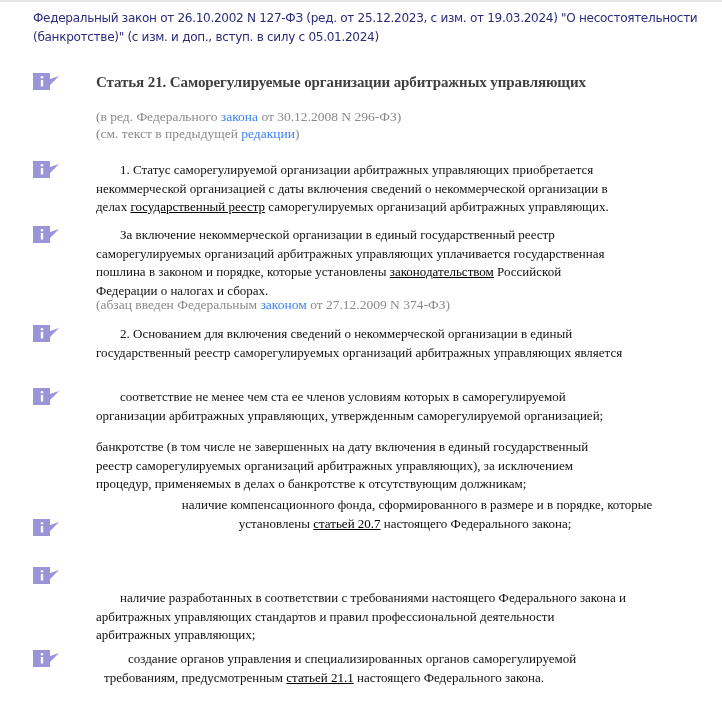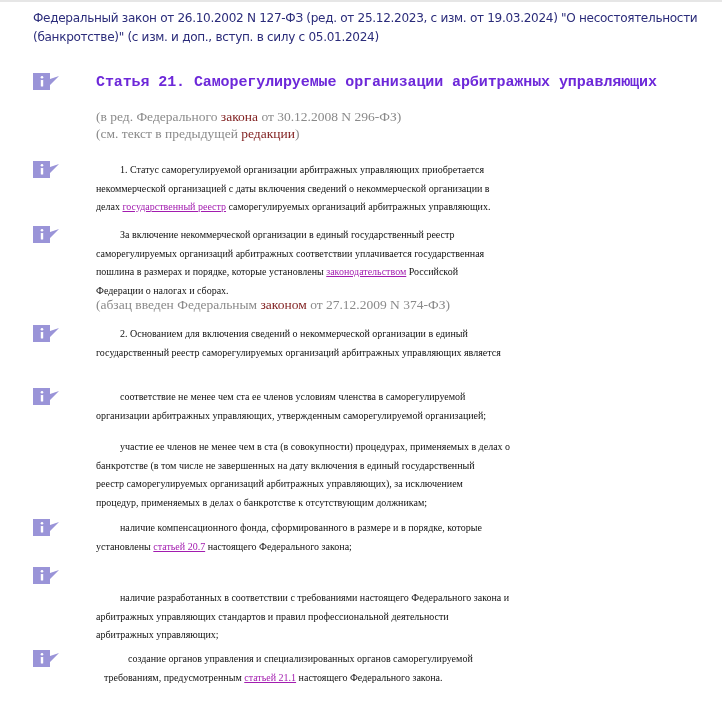--- a/index.html
+++ b/index.html
@@ -36,51 +36,51 @@
   }
   .info-icon {
     position: absolute;
     left: 33px;
     width: 26px;
     height: 17px;
   }
   .article-title {
     position: absolute;
     left: 96px; top: 74px;
-    font-family: Liberation Mono, monospace;
+    font-family: Liberation Serif, serif;
     font-weight: bold;
     font-size: 15px;
-    color: #6d28d9;
+    color: #404040;
     letter-spacing: -0.1px;
   }
   .note {
     position: absolute;
     left: 96px;
     font-size: 13.5px;
     line-height: 17px;
     color: #8a8a8a;
     white-space: nowrap;
   }
   .note .nlink {
-    color: #7f1d1d;
+    color: #3b82f6;
   }
   .para {
     position: absolute;
     left: 96px;
     width: 618px;
-    font-size: 10px;
+    font-size: 13px;
     line-height: 18.6px;
     color: #111111;
   }
   .para .indent {
     display: inline-block;
     width: 24px;
   }
   .para a {
-    color: #a21caf;
+    color: #000000;
     text-decoration: underline;
   }
   .line { white-space: nowrap; display: block; }
 </style>
 </head>
 <body>
 
 <div class="top-rule"></div>
 
 <div class="doc-header">
@@ -119,22 +119,22 @@
 
 <span class="info-icon icon-slot" style="top:226px;">
   <svg width="26" height="17" viewBox="0 0 26 17" xmlns="http://www.w3.org/2000/svg">
     <path d="M0 0 H17 V6 L26 3 L17 12 V17 H0 Z" fill="#9a94d8"></path>
     <circle cx="9" cy="4.3" r="1.3" fill="#ffffff"></circle>
     <rect x="7.8" y="7" width="2.4" height="6.5" rx="0.6" fill="#ffffff"></rect>
   </svg>
 </span>
 <div class="para" style="top:226px;">
   <span class="line"><span class="indent"></span><span>За включение некоммерческой организации в единый государственный реестр</span></span>
-  <span class="line">саморегулируемых организаций арбитражных соответствии уплачивается государственная</span>
-  <span class="line"><span>пошлина в размерах и порядке, которые установлены </span><a>законодательством</a><span> Российской</span></span>
+  <span class="line">саморегулируемых организаций арбитражных управляющих уплачивается государственная</span>
+  <span class="line"><span>пошлина в законом и порядке, которые установлены </span><a>законодательством</a><span> Российской</span></span>
   <span class="line">Федерации о налогах и сборах.</span>
 </div>
 <div class="note" style="top:296px;">
   <span>(абзац введен Федеральным </span><span class="nlink">законом</span><span> от 27.12.2009 N 374-ФЗ)</span>
 </div>
 
 <span class="info-icon icon-slot" style="top:325px;">
   <svg width="26" height="17" viewBox="0 0 26 17" xmlns="http://www.w3.org/2000/svg">
     <path d="M0 0 H17 V6 L26 3 L17 12 V17 H0 Z" fill="#9a94d8"></path>
     <circle cx="9" cy="4.3" r="1.3" fill="#ffffff"></circle>
@@ -147,39 +147,38 @@
 </div>
 
 <span class="info-icon icon-slot" style="top:388px;">
   <svg width="26" height="17" viewBox="0 0 26 17" xmlns="http://www.w3.org/2000/svg">
     <path d="M0 0 H17 V6 L26 3 L17 12 V17 H0 Z" fill="#9a94d8"></path>
     <circle cx="9" cy="4.3" r="1.3" fill="#ffffff"></circle>
     <rect x="7.8" y="7" width="2.4" height="6.5" rx="0.6" fill="#ffffff"></rect>
   </svg>
 </span>
 <div class="para" style="top:388px;">
-  <span class="line"><span class="indent"></span><span>соответствие не менее чем ста ее членов условиям членства в саморегулируемой</span></span>
+  <span class="line"><span class="indent"></span><span>соответствие не менее чем ста ее членов условиям которых в саморегулируемой</span></span>
   <span class="line">организации арбитражных управляющих, утвержденным саморегулируемой организацией;</span>
 </div>
 
 <div class="para" style="top:438px;">
-  <span class="line"><span class="indent"></span><span>участие ее членов не менее чем в ста (в совокупности) процедурах, применяемых в делах о</span></span>
   <span class="line">банкротстве (в том числе не завершенных на дату включения в единый государственный</span>
   <span class="line">реестр саморегулируемых организаций арбитражных управляющих), за исключением</span>
   <span class="line">процедур, применяемых в делах о банкротстве к отсутствующим должникам;</span>
 </div>
 
 <span class="info-icon icon-slot" style="top:519px;">
   <svg width="26" height="17" viewBox="0 0 26 17" xmlns="http://www.w3.org/2000/svg">
     <path d="M0 0 H17 V6 L26 3 L17 12 V17 H0 Z" fill="#9a94d8"></path>
     <circle cx="9" cy="4.3" r="1.3" fill="#ffffff"></circle>
     <rect x="7.8" y="7" width="2.4" height="6.5" rx="0.6" fill="#ffffff"></rect>
   </svg>
 </span>
-<div class="para" style="top:519px;">
+<div class="para" style="top:496px;text-align:center;">
   <span class="line"><span class="indent"></span><span>наличие компенсационного фонда, сформированного в размере и в порядке, которые</span></span>
   <span class="line"><span>установлены </span><a>статьей 20.7</a><span> настоящего Федерального закона;</span></span>
 </div>
 
 <span class="info-icon icon-slot" style="top:567px;">
   <svg width="26" height="17" viewBox="0 0 26 17" xmlns="http://www.w3.org/2000/svg">
     <path d="M0 0 H17 V6 L26 3 L17 12 V17 H0 Z" fill="#9a94d8"></path>
     <circle cx="9" cy="4.3" r="1.3" fill="#ffffff"></circle>
     <rect x="7.8" y="7" width="2.4" height="6.5" rx="0.6" fill="#ffffff"></rect>
   </svg>

